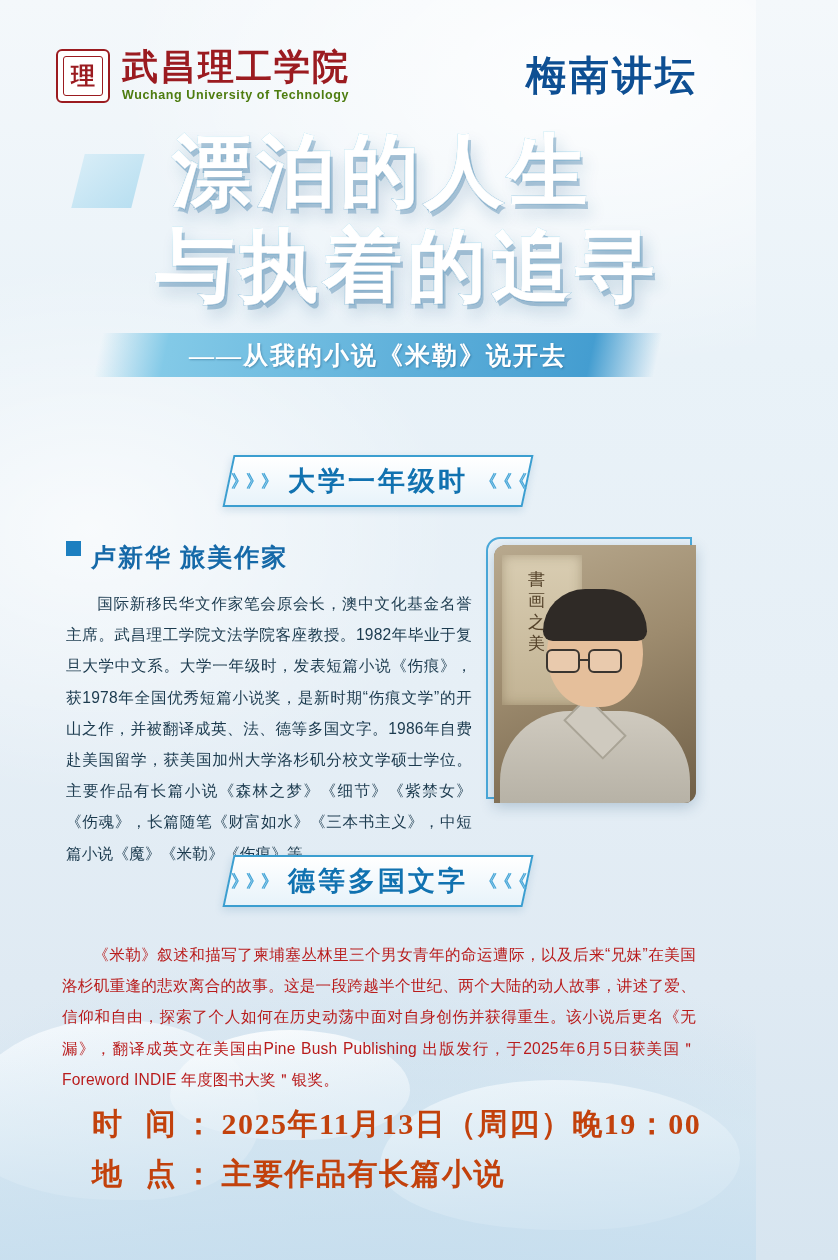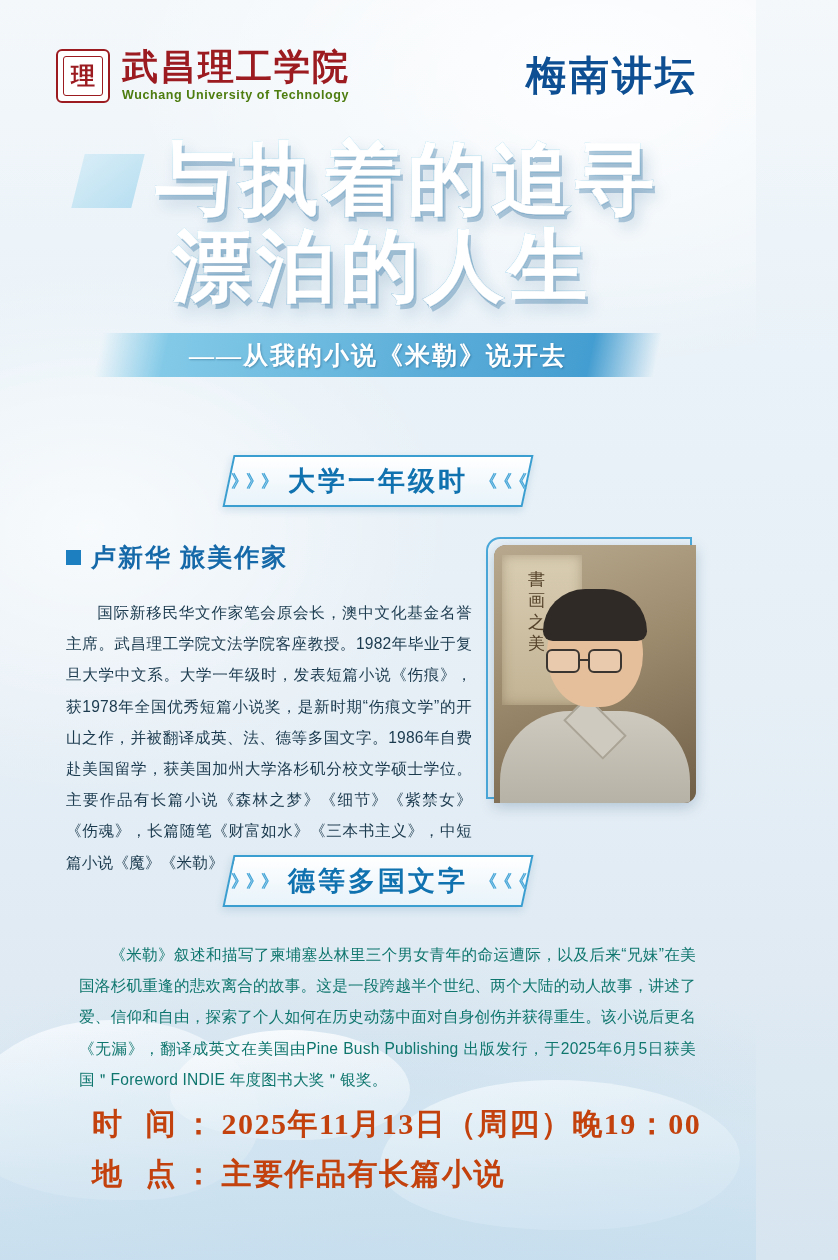--- a/index.html
+++ b/index.html
@@ -157,21 +157,21 @@
 
   
   .speaker-section { position: absolute; top: 455px; left: 0; right: 0; }
   .speaker-body {
     position: relative; margin-top: 34px;
     padding: 0 60px 0 66px;
     display: flex; gap: 22px; align-items: flex-start;
   }
   .speaker-left { flex: 1 1 auto; }
   .speaker-name-row {
-    display: flex; align-items: center; gap: 10px; margin-bottom: 23px;
+    display: flex; align-items: flex-start; gap: 10px; margin-bottom: 14px;
   }
   .blue-square {
     width: 15px; height: 15px; background: #1d7fc0; flex: 0 0 auto;
   }
   .speaker-name {
     font-family: "Liberation Serif", serif;
     font-size: 25px; font-weight: 700; color: #1569a8; letter-spacing: 2px;
   }
   .speaker-bio {
     font-size: 15.6px; line-height: 2.0; color: #1b3a4e;
@@ -230,22 +230,22 @@
   .ph-collar {
     position: absolute; left: 50%; bottom: 58px; width: 56px; height: 34px;
     transform: translateX(-50%) rotate(45deg);
     background: #cfcabf; border: 2px solid #a9a496;
   }
 
   
   .abstract-section { position: absolute; top: 855px; left: 0; right: 0; }
   .abstract-body {
     margin-top: 32px; padding: 0 60px 0 62px;
-    font-size: 15.6px; line-height: 2.0; color: #0f766e;
-    text-align: justify; text-indent: 2em; letter-spacing: .2px; margin-left: 17px;
+    font-size: 15.6px; line-height: 2.0; color: #b91c1c;
+    text-align: justify; text-indent: 2em; letter-spacing: .2px;
   }
 
   
   .footer-info {
     position: absolute; left: 92px; bottom: 62px;
     font-family: "Liberation Serif", serif;
     color: #c2410c;
   }
   .info-row {
     font-size: 30px; font-weight: 700; letter-spacing: 1.5px;
@@ -270,22 +270,22 @@
       <div class="logo-text">
         <div class="logo-cn">武昌理工学院</div>
         <div class="logo-en">Wuchang University of Technology</div>
       </div>
     </div>
     <div class="forum-name">梅南讲坛</div>
   </div>
 
   <div class="title-block">
     <div class="title-slab"></div>
+    <div class="title-line title-1">漂泊的人生</div>
     <div class="title-line title-2">与执着的追寻</div>
-    <div class="title-line title-1">漂泊的人生</div>
     <div class="subtitle-bar">
       <span class="subtitle-text">——从我的小说《米勒》说开去</span>
     </div>
   </div>
 
   <div class="speaker-section">
     <div class="section-banner">
       <div class="banner-skew"></div>
       <div class="banner-label">
         <span class="chev">》》》</span>

